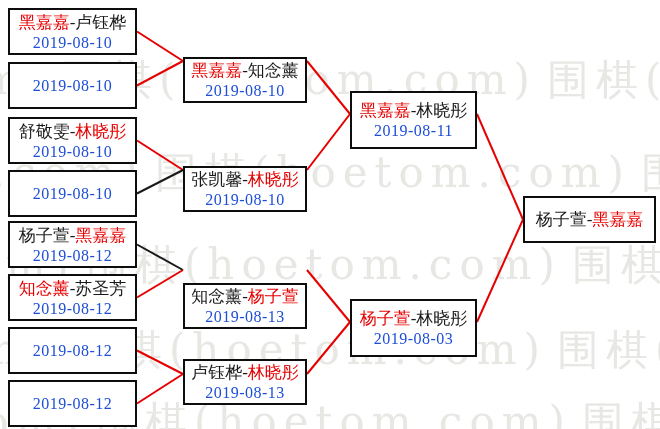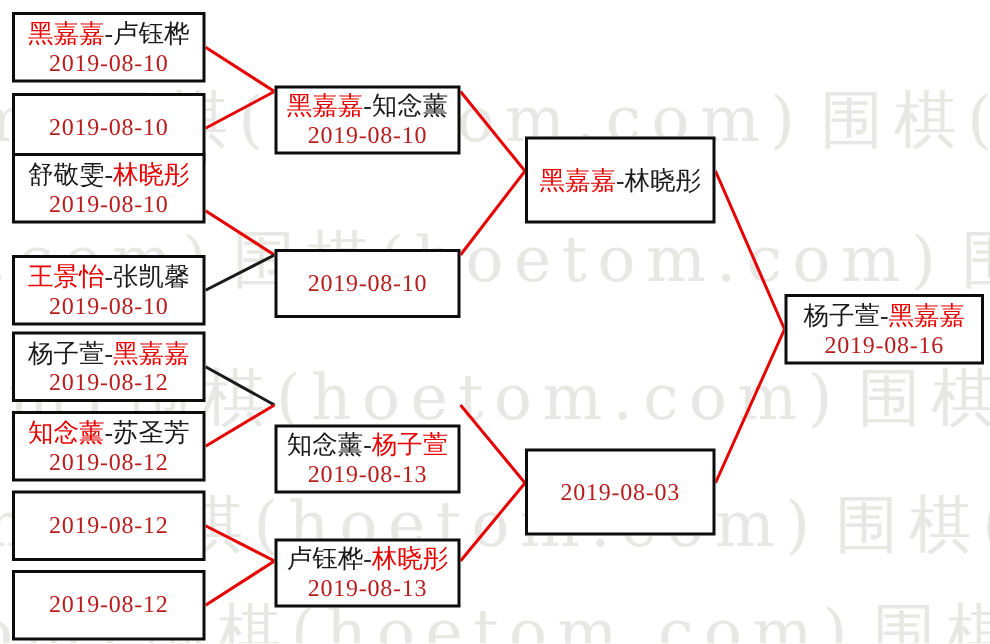--- a/index.html
+++ b/index.html
@@ -25,21 +25,21 @@
     display:flex; flex-direction:column; align-items:center; justify-content:center;
     text-align:center;
   }
   .col1 { left:8px;  width:129px; height:47px; }
   .col2 { left:183px; width:124px; height:46px;margin-top:19px; }
   .col3 { left:350px; width:127px; height:58px; }
   .colf { left:523px; width:133px; height:47px; }
   .names { font-size:17px; line-height:21px; white-space:nowrap; color:#1a1a1a; }
   .names span[data-red="true"] { color:#e60000; }
   .dash { color:#1a1a1a; }
-  .date { font-size:16px; line-height:19px; color:#b91c1c; letter-spacing:0.5px; }
+  .date { font-size:16px; line-height:19px; color:#1d4ed8; letter-spacing:0.5px; }
 </style>
 </head>
 <body>
 
 <div id="stage">
 
   <div class="wm-row" style="left:-425px; top:52px"><span>围棋(hoetom.com)</span><span>围棋(hoetom.com)</span><span>围棋(hoetom.com)</span></div>
   <div class="wm-row" style="left:-331px; top:145px"><span>围棋(hoetom.com)</span><span>围棋(hoetom.com)</span><span>围棋(hoetom.com)</span></div>
   <div class="wm-row" style="left:-400px; top:237px"><span>围棋(hoetom.com)</span><span>围棋(hoetom.com)</span><span>围棋(hoetom.com)</span></div>
   <div class="wm-row" style="left:-415px; top:322px"><span>围棋(hoetom.com)</span><span>围棋(hoetom.com)</span><span>围棋(hoetom.com)</span></div>
@@ -62,26 +62,25 @@
     <line x1="477" y1="322" x2="523" y2="219.5" stroke-width="2" stroke="#e60000"></line>
   </svg>
 
   <div class="box col1" style="top:8px">
     <div class="names"><span data-red="true">黑嘉嘉</span><span class="dash">-</span><span data-red="false">卢钰桦</span></div>
     <div class="date">2019-08-10</div>
   </div>
   <div class="box col1" style="top:62px">
     <div class="date">2019-08-10</div>
   </div>
-  <div class="box col1" style="top:102px">
+  <div class="box col1" style="top:117px">
     <div class="names"><span data-red="false">舒敬雯</span><span class="dash">-</span><span data-red="true">林晓彤</span></div>
     <div class="date">2019-08-10</div>
   </div>
   <div class="box col1" style="top:170px">
-    <div class="names"><span data-red="true">王景怡</span><span class="dash">-</span><span data-red="false">张凯馨</span></div>
     <div class="date">2019-08-10</div>
   </div>
   <div class="box col1" style="top:221px">
     <div class="names"><span data-red="false">杨子萱</span><span class="dash">-</span><span data-red="true">黑嘉嘉</span></div>
     <div class="date">2019-08-12</div>
   </div>
   <div class="box col1" style="top:274px">
     <div class="names"><span data-red="true">知念薰</span><span class="dash">-</span><span data-red="false">苏圣芳</span></div>
     <div class="date">2019-08-12</div>
   </div>
@@ -90,36 +89,38 @@
   </div>
   <div class="box col1" style="top:380px">
     <div class="date">2019-08-12</div>
   </div>
 
   <div class="box col2" style="top:38px">
     <div class="names"><span data-red="true">黑嘉嘉</span><span class="dash">-</span><span data-red="false">知念薰</span></div>
     <div class="date">2019-08-10</div>
   </div>
   <div class="box col2" style="top:147px">
+    <div class="names"><span data-red="false">张凯馨</span><span class="dash">-</span><span data-red="true">林晓彤</span></div>
     <div class="date">2019-08-10</div>
   </div>
   <div class="box col2" style="top:264px">
     <div class="names"><span data-red="false">知念薰</span><span class="dash">-</span><span data-red="true">杨子萱</span></div>
     <div class="date">2019-08-13</div>
   </div>
   <div class="box col2" style="top:340px">
     <div class="names"><span data-red="false">卢钰桦</span><span class="dash">-</span><span data-red="true">林晓彤</span></div>
     <div class="date">2019-08-13</div>
   </div>
 
   <div class="box col3" style="top:91px">
     <div class="names"><span data-red="true">黑嘉嘉</span><span class="dash">-</span><span data-red="false">林晓彤</span></div>
+    <div class="date">2019-08-11</div>
   </div>
   <div class="box col3" style="top:299px">
+    <div class="names"><span data-red="true">杨子萱</span><span class="dash">-</span><span data-red="false">林晓彤</span></div>
     <div class="date">2019-08-03</div>
   </div>
 
   <div class="box colf" style="top:196px">
     <div class="names"><span data-red="false">杨子萱</span><span class="dash">-</span><span data-red="true">黑嘉嘉</span></div>
-    <div class="date">2019-08-16</div>
   </div>
 
 </div>
 
 </body></html>

